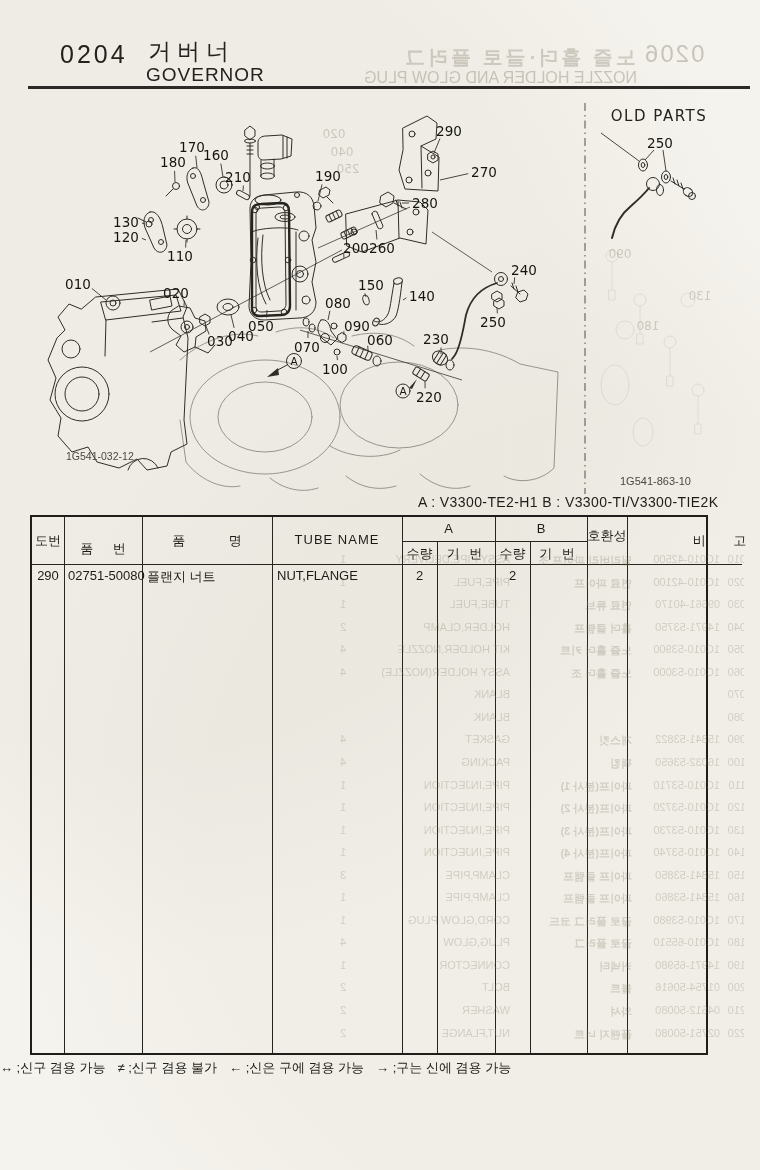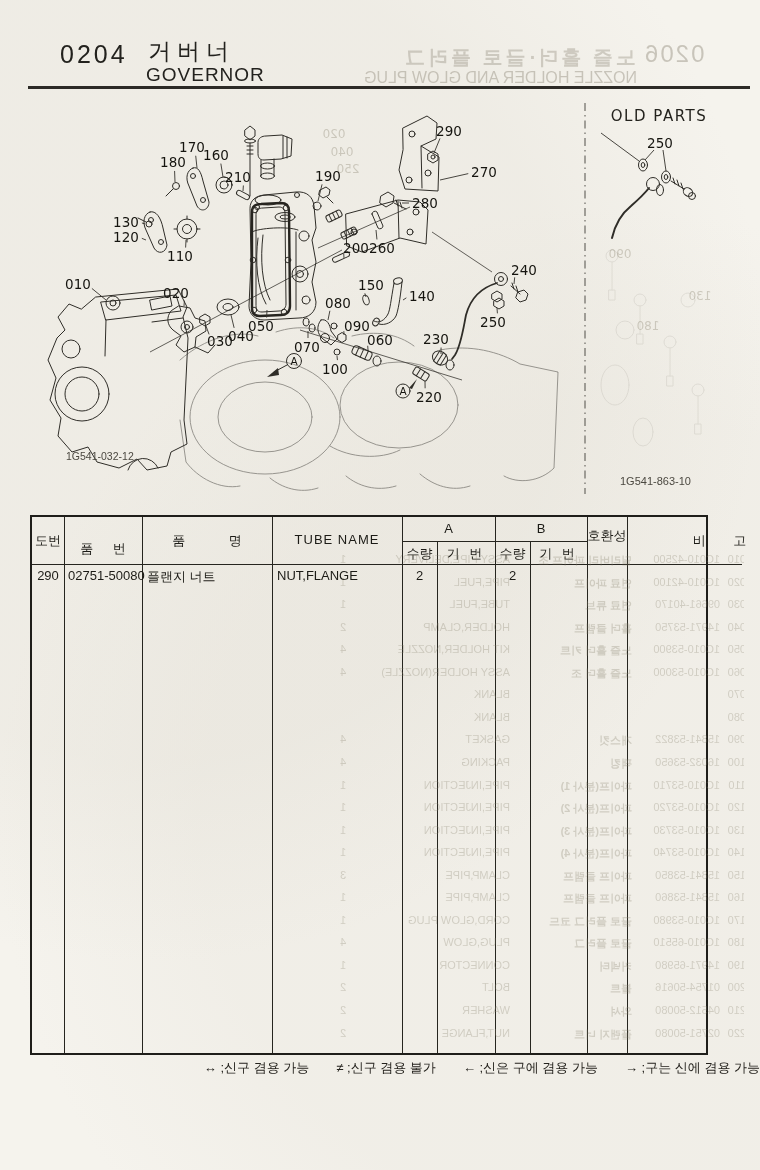--- a/index.html
+++ b/index.html
@@ -48,21 +48,21 @@
   .center{text-align:center;}
   #bleed-rows{position:absolute;left:290px;top:36px;width:422px;height:498px;overflow:hidden;opacity:.3;color:#89836f;}
   .bleed-row{position:absolute;left:0;width:100%;height:22px;font-size:11px;}
   .bleed-row span{position:absolute;transform:scaleX(-1);white-space:nowrap;}
   .b-qty{left:18px;}
   .b-en{left:56px;width:132px;}
   .b-ko{left:194px;width:116px;font-weight:bold;}
   .b-pn{left:314px;width:84px;}
   .b-no{left:402px;width:22px;}
   
-  #legend{left:0;top:1059px;width:760px;display:flex;justify-content:flex-end;gap:27px;font-size:13px;color:#23211c;}
+  #legend{left:0;top:1059px;width:760px;display:flex;justify-content:flex-start;gap:12px;font-size:13px;color:#23211c;}
   #page-number{left:0;top:1106px;width:760px;text-align:center;font-size:15px;color:#23221d;}
 </style>
 </head>
 <body>
 
 <div id="page">
 
   <div class="abs" id="sec-no">0204</div>
   <div class="abs" id="title-ko">거버너</div>
   <div class="abs" id="title-en">GOVERNOR</div>
@@ -379,20 +379,21 @@
         <line x1="468.25808143840146" y1="173.60996894379986" x2="440" y2="180" class="leader"></line>
         <text x="484" y="177" class="callout">270</text>
         <line x1="409" y1="203" x2="402" y2="203" class="leader"></line>
         <text x="425" y="208" class="callout">280</text>
         <line x1="439.98661080573584" y1="138.43604608526792" x2="434" y2="153" class="leader"></line>
         <text x="449" y="136" class="callout">290</text>
         <text x="660" y="148" class="callout">250</text>
       </g>
   </svg>
 
+  <div class="abs" id="models-line">A : V3300-TE2-H1   B : V3300-TI/V3300-TIE2K</div>
 
   <div class="abs" id="tablewrap">
 
     <div class="vline" style="left:32px"></div>
     <div class="vline" style="left:110px"></div>
     <div class="vline" style="left:240px"></div>
     <div class="vline" style="left:370px"></div>
     <div class="vline sub" style="left:405px"></div>
     <div class="vline" style="left:463px"></div>
     <div class="vline sub" style="left:498px"></div>

